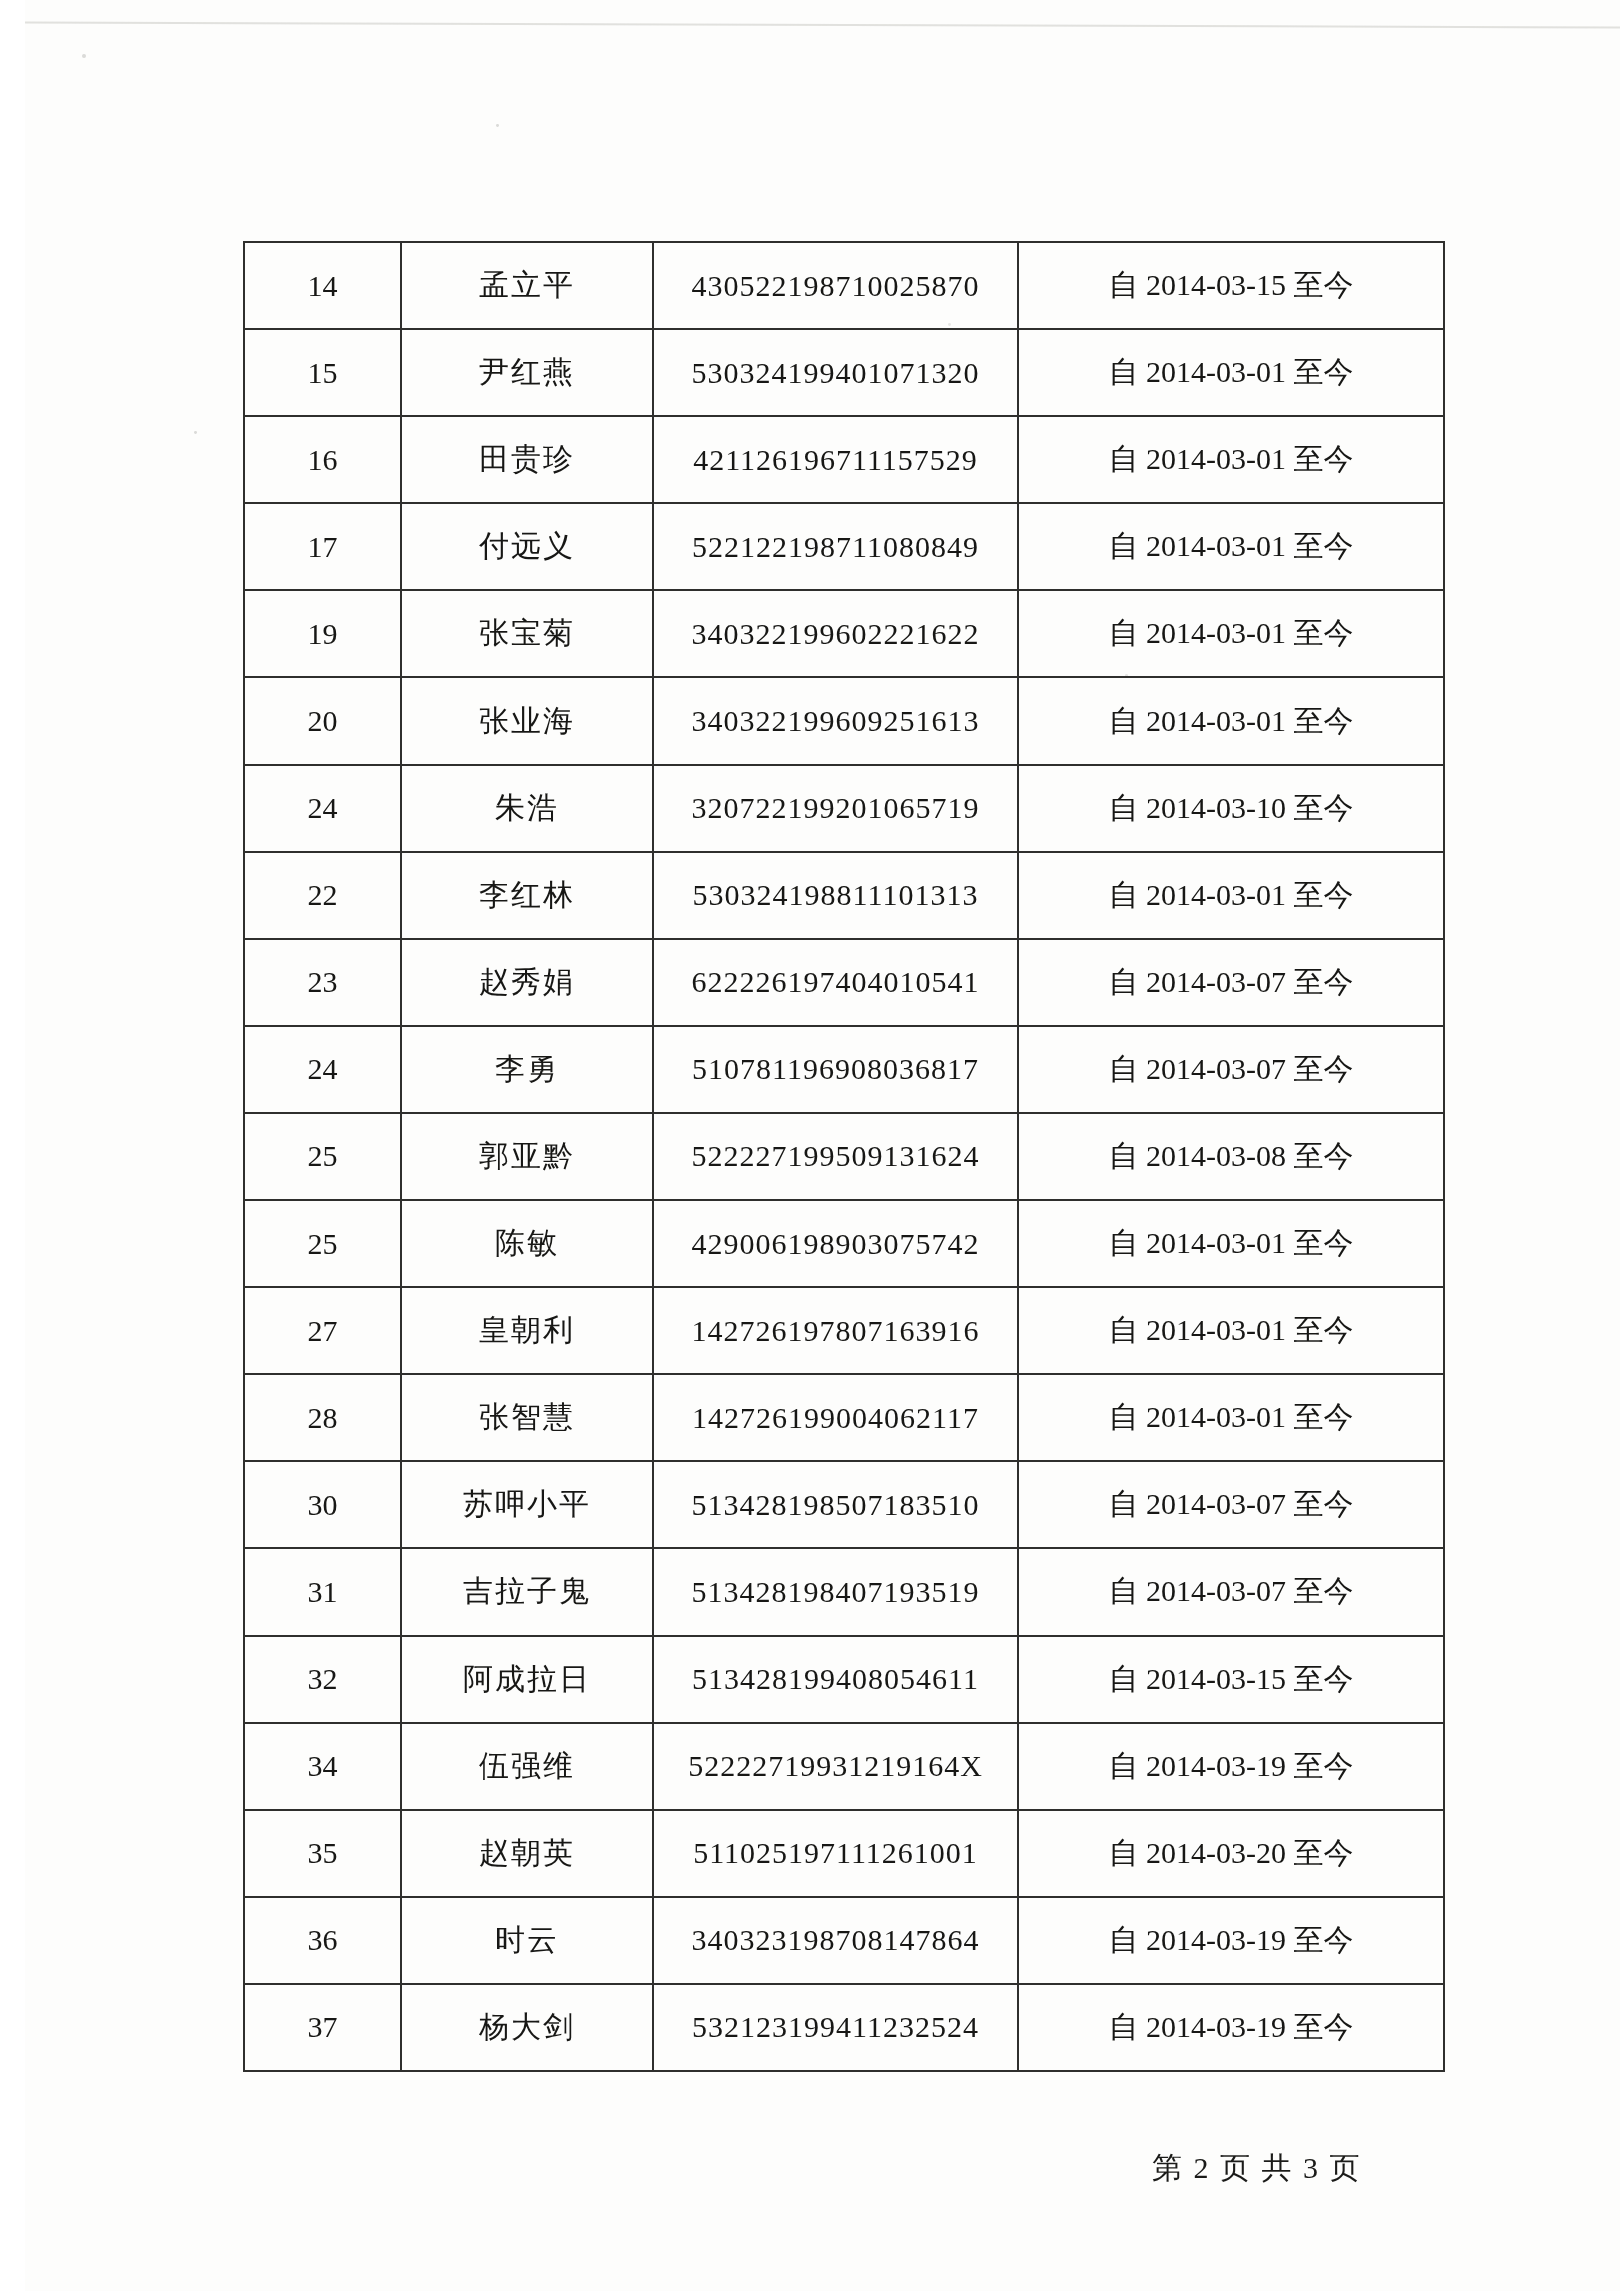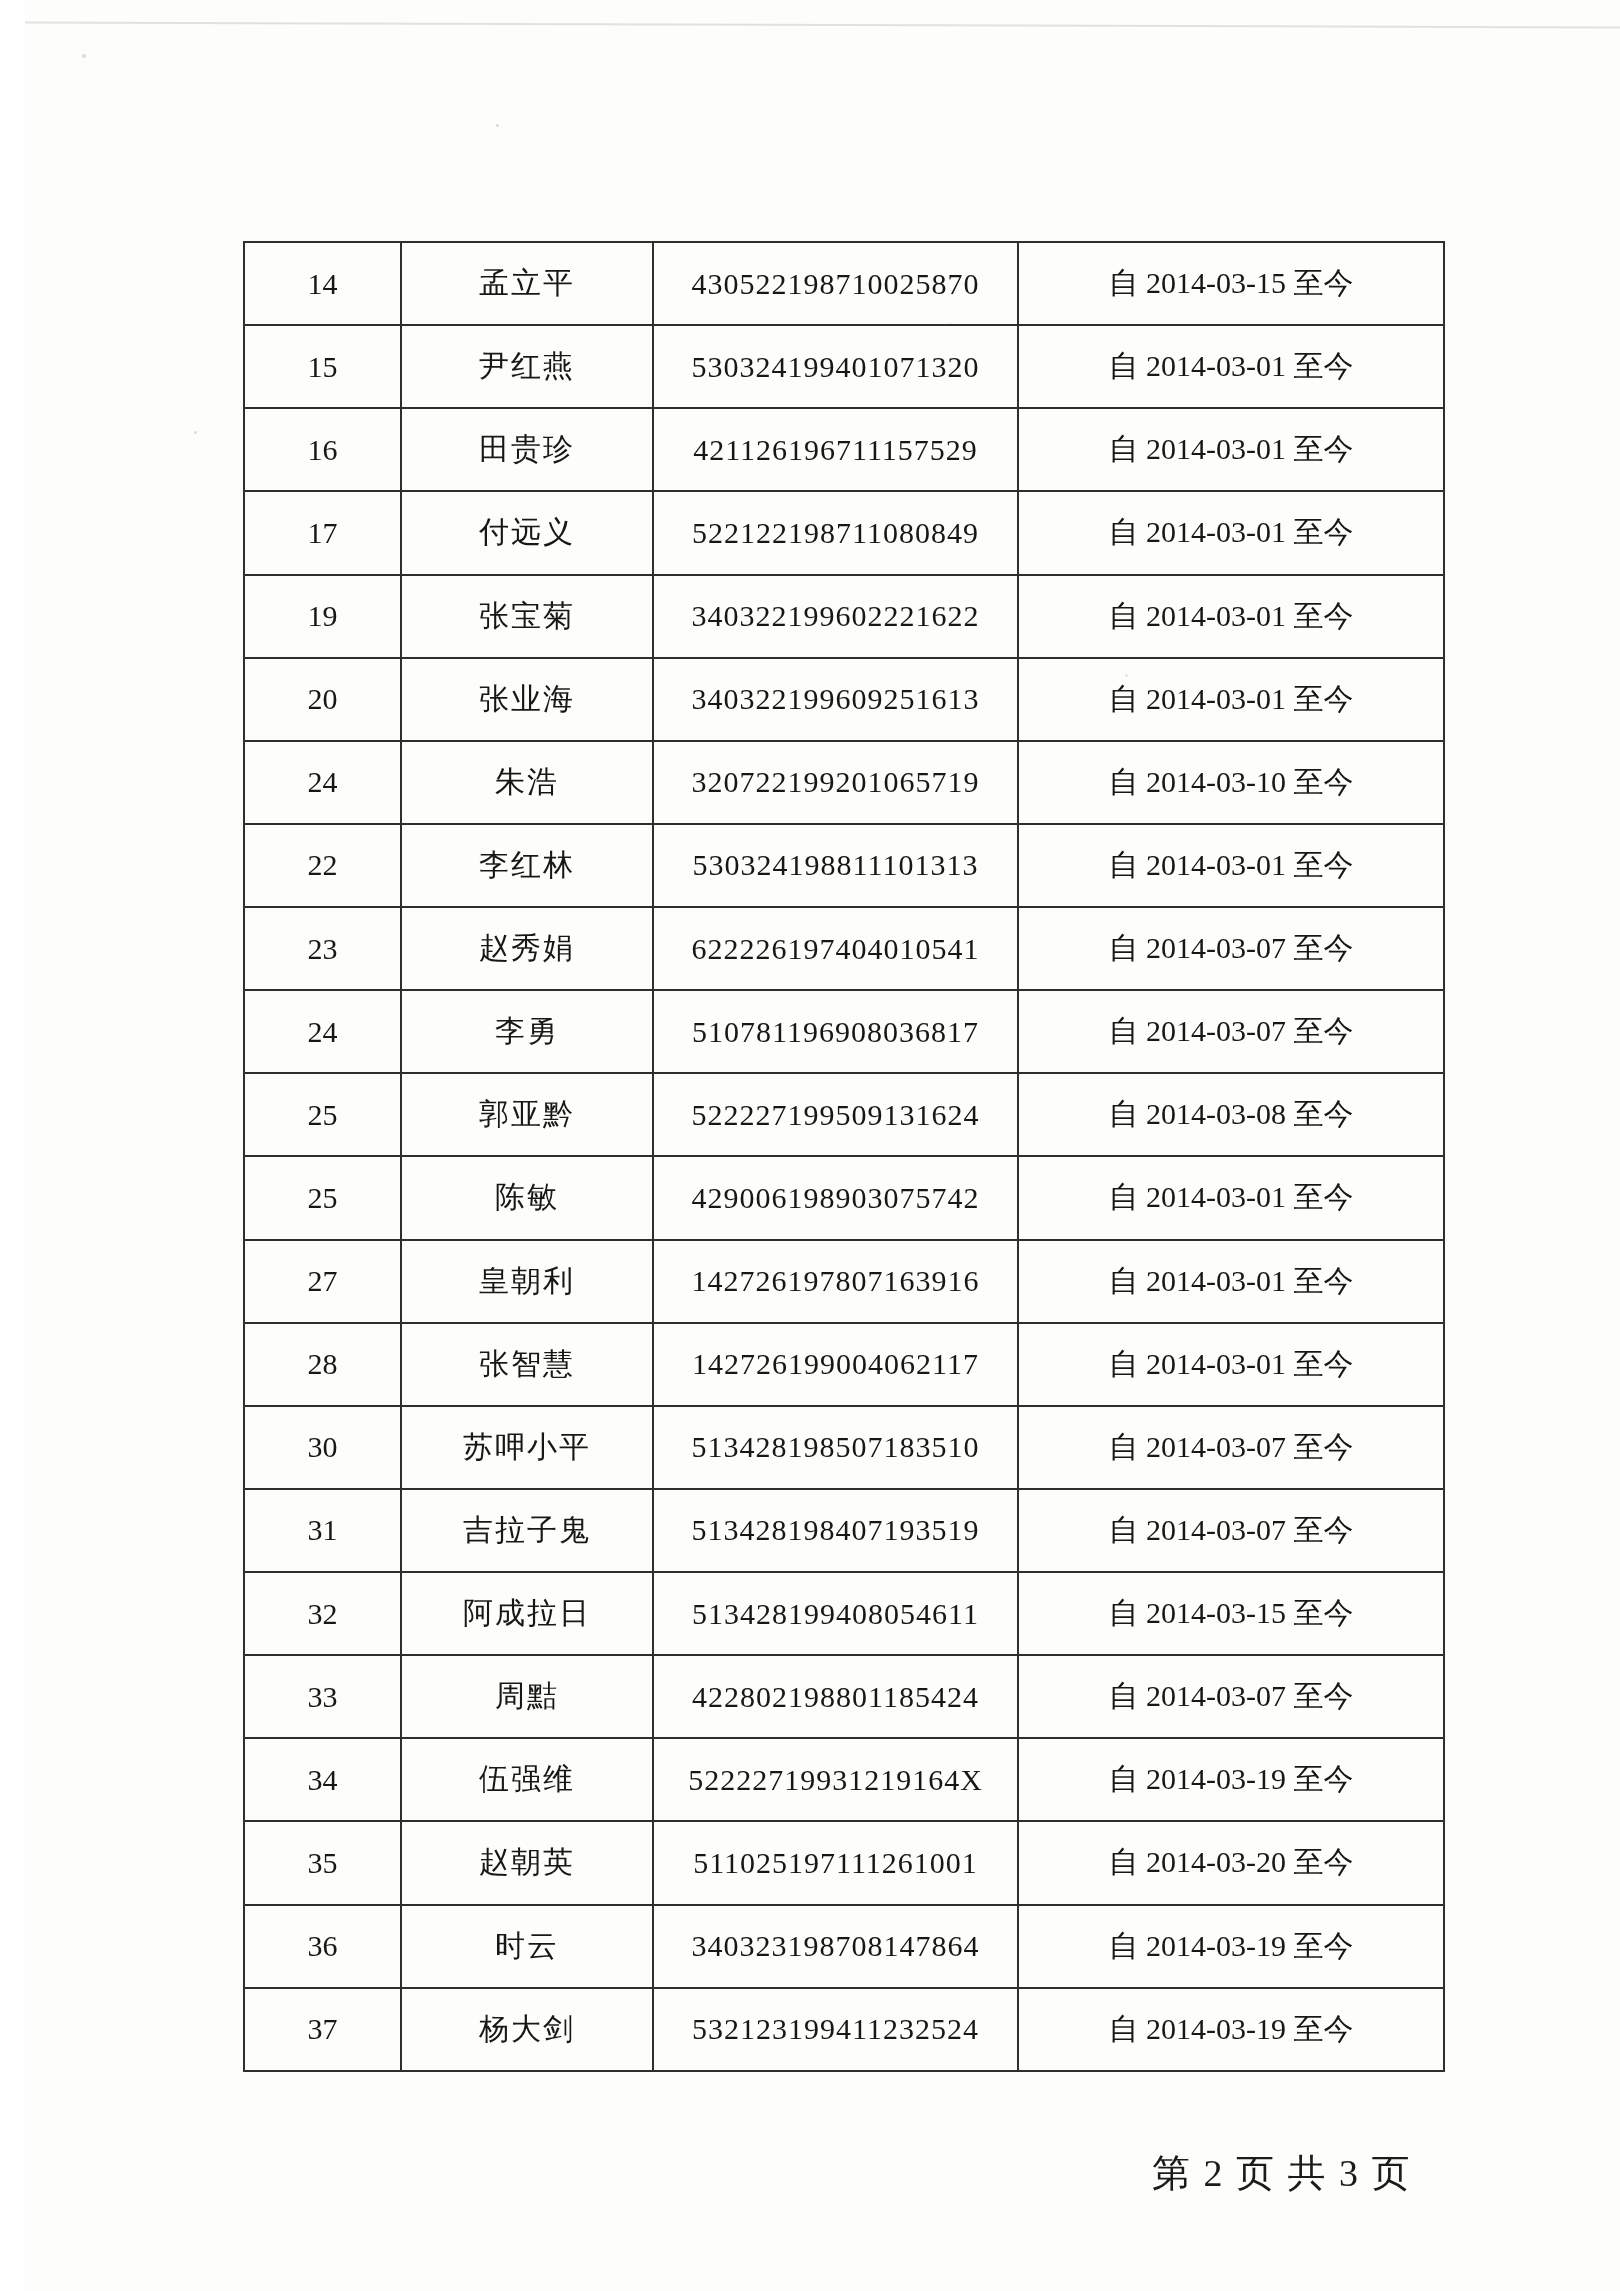--- a/index.html
+++ b/index.html
@@ -67,21 +67,21 @@
 
   td.col-no   { font-size: 31px; }
   td.col-name { letter-spacing: 2px; }
   td.col-id   { font-size: 31px; letter-spacing: 1px; }
   td.col-period { font-size: 30px; }
 
   .page-footer {
     position: absolute;
     top: 2148px;
     left: 1127px;
-    font-size: 38px;
+    font-size: 30px;
     letter-spacing: 2px;
     color: #1b1b19;
   }
 </style>
 </head>
 <body>
 
 <div class="page">
 
   <div class="scan-line"></div>
@@ -195,26 +195,20 @@
           <td class="col-id">513428198407193519</td>
           <td class="col-period">自 2014-03-07 至今</td>
         </tr>
         <tr>
           <td class="col-no">32</td>
           <td class="col-name">阿成拉日</td>
           <td class="col-id">513428199408054611</td>
           <td class="col-period">自 2014-03-15 至今</td>
         </tr>
         <tr>
-          <td class="col-no">33</td>
-          <td class="col-name">周黠</td>
-          <td class="col-id">422802198801185424</td>
-          <td class="col-period">自 2014-03-07 至今</td>
-        </tr>
-        <tr>
           <td class="col-no">34</td>
           <td class="col-name">伍强维</td>
           <td class="col-id">52222719931219164X</td>
           <td class="col-period">自 2014-03-19 至今</td>
         </tr>
         <tr>
           <td class="col-no">35</td>
           <td class="col-name">赵朝英</td>
           <td class="col-id">511025197111261001</td>
           <td class="col-period">自 2014-03-20 至今</td>

